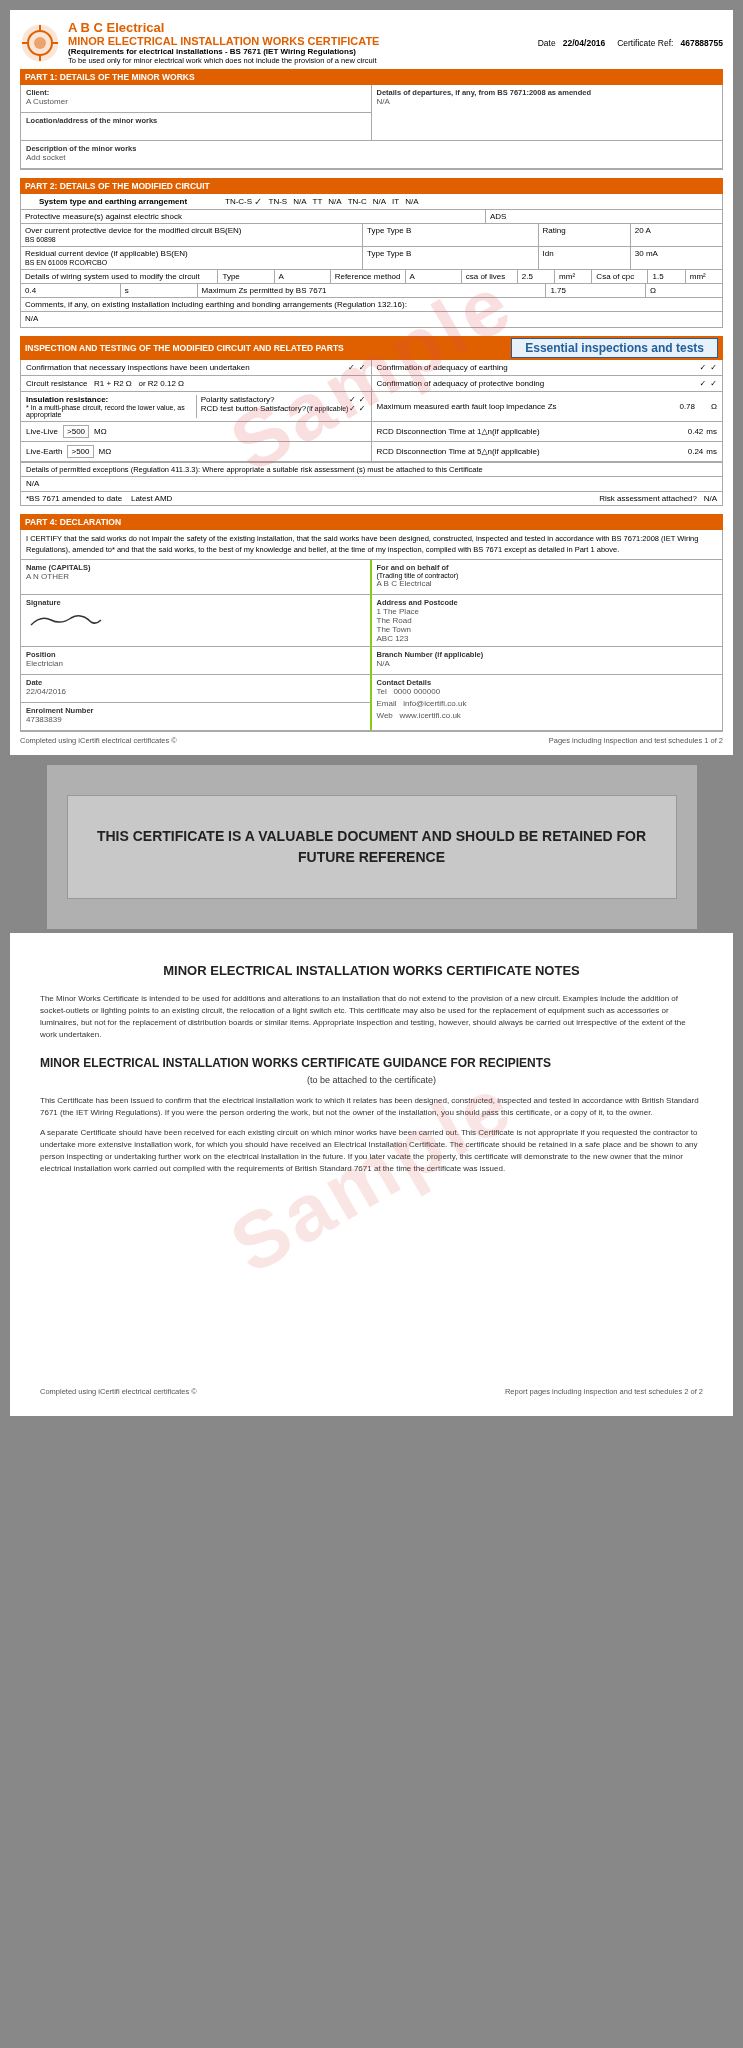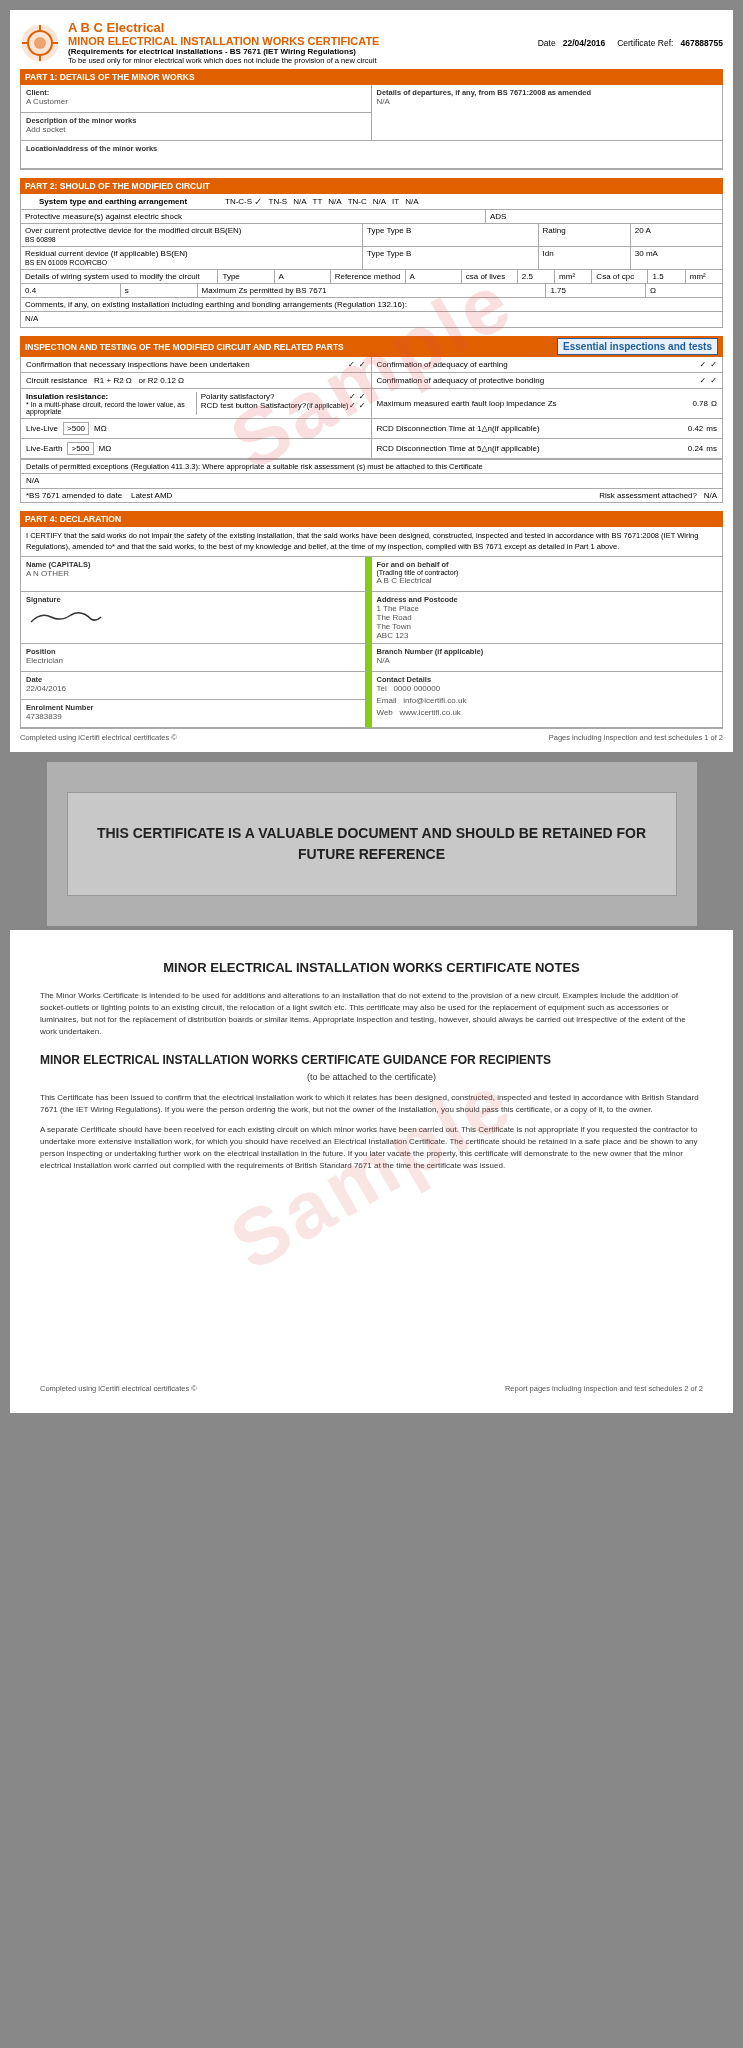--- a/index.html
+++ b/index.html
@@ -139,21 +139,21 @@
 
     .sig-grid {
       display: grid;
       grid-template-columns: 1fr 1fr;
       border: 1px solid #aaa;
       border-top: none;
     }
 
     .sig-cell {
       padding: 3px 5px;
-      border-right: 7px solid #84cc16;
+      border-right: 2px solid #84cc16;
       border-bottom: 1px solid #aaa;
       font-size: 8px;
     }
 
     .sig-cell:nth-child(even) {
       border-right: none;
     }
 
     .footer-text {
       font-size: 7.5px;
@@ -216,25 +216,25 @@
     }
     .row-flex > div {
       flex: 1;
       border-right: 1px solid #aaa;
       padding: 2px 4px;
       font-size: 8px;
     }
     .row-flex > div:last-child { border-right: none; }
 
     .essential-tests {
-      font-size: 10px;
+      font-size: 12px;
       font-weight: bold;
       color: #2060a0;
       background: #e8f0f8;
-      padding: 2px 5px;
+      padding: 2px 13px;
       border: 1px solid #2060a0;
     }
   </style>
 </head>
 <body>
 
 <div class="page">
   <div class="watermark">Sample</div>
 
   <div class="header-row">
@@ -273,34 +273,34 @@
   <div class="part1-grid">
     <div class="part1-cell">
       <div class="field-label">Client:</div>
       <div class="field-value">A Customer</div>
     </div>
     <div class="part1-cell" style="border-right:none; grid-row: span 2;">
       <div class="field-label">Details of departures, if any, from BS 7671:2008 as amended</div>
       <div class="field-value">N/A</div>
     </div>
     <div class="part1-cell">
+      <div class="field-label">Location/address of the minor works</div>
+      <div class="field-value"></div>
+    </div>
+    <div class="part1-cell">
       <div class="field-label">Description of the minor works</div>
       <div class="field-value">Add socket</div>
     </div>
-    <div class="part1-cell">
-      <div class="field-label">Location/address of the minor works</div>
-      <div class="field-value"></div>
-    </div>
     <div class="part1-cell" style="border-right:none; min-height:25px;">
       &nbsp;
     </div>
   </div>
 
   <div class="part2-section">
-    <div class="section-header">PART 2: SHOULD OF THE MODIFIED CIRCUIT</div>
+    <div class="section-header">PART 2: DETAILS OF THE MODIFIED CIRCUIT</div>
 
     <div class="system-row">
       <span style="font-weight:bold; min-width:180px;">System type and earthing arrangement</span>
       <span>
         <span>TN-C-S</span>
         <span class="checkmark">✓</span>
       </span>
       <span>TN-S</span>
       <span>N/A</span>
       <span>TT</span>
@@ -438,21 +438,21 @@
             <span style="gap:3px; display:flex;">
               <span>✓</span>
               <span>✓</span>
             </span>
           </div>
         </div>
       </div>
 
       <div style="padding:3px 5px; border-bottom:1px solid #aaa; font-size:8px; display:flex; align-items:center; justify-content:space-between;">
         <span>Maximum measured earth fault loop impedance Zs</span>
-        <span style="display:flex; gap:3px;justify-content:space-between;">
+        <span style="display:flex; gap:16px;justify-content:space-between;">
           <span>0.78</span>
           <span>Ω</span>
         </span>
       </div>
 
       <div style="padding:3px 5px; border-right:1px solid #aaa; border-bottom:1px solid #aaa; font-size:8px; display:flex; align-items:center; gap:5px;">
         <span>Live-Live</span>
         <span style="border:1px solid #aaa; padding:1px 3px;">&gt;500</span>
         <span>MΩ</span>
       </div>

